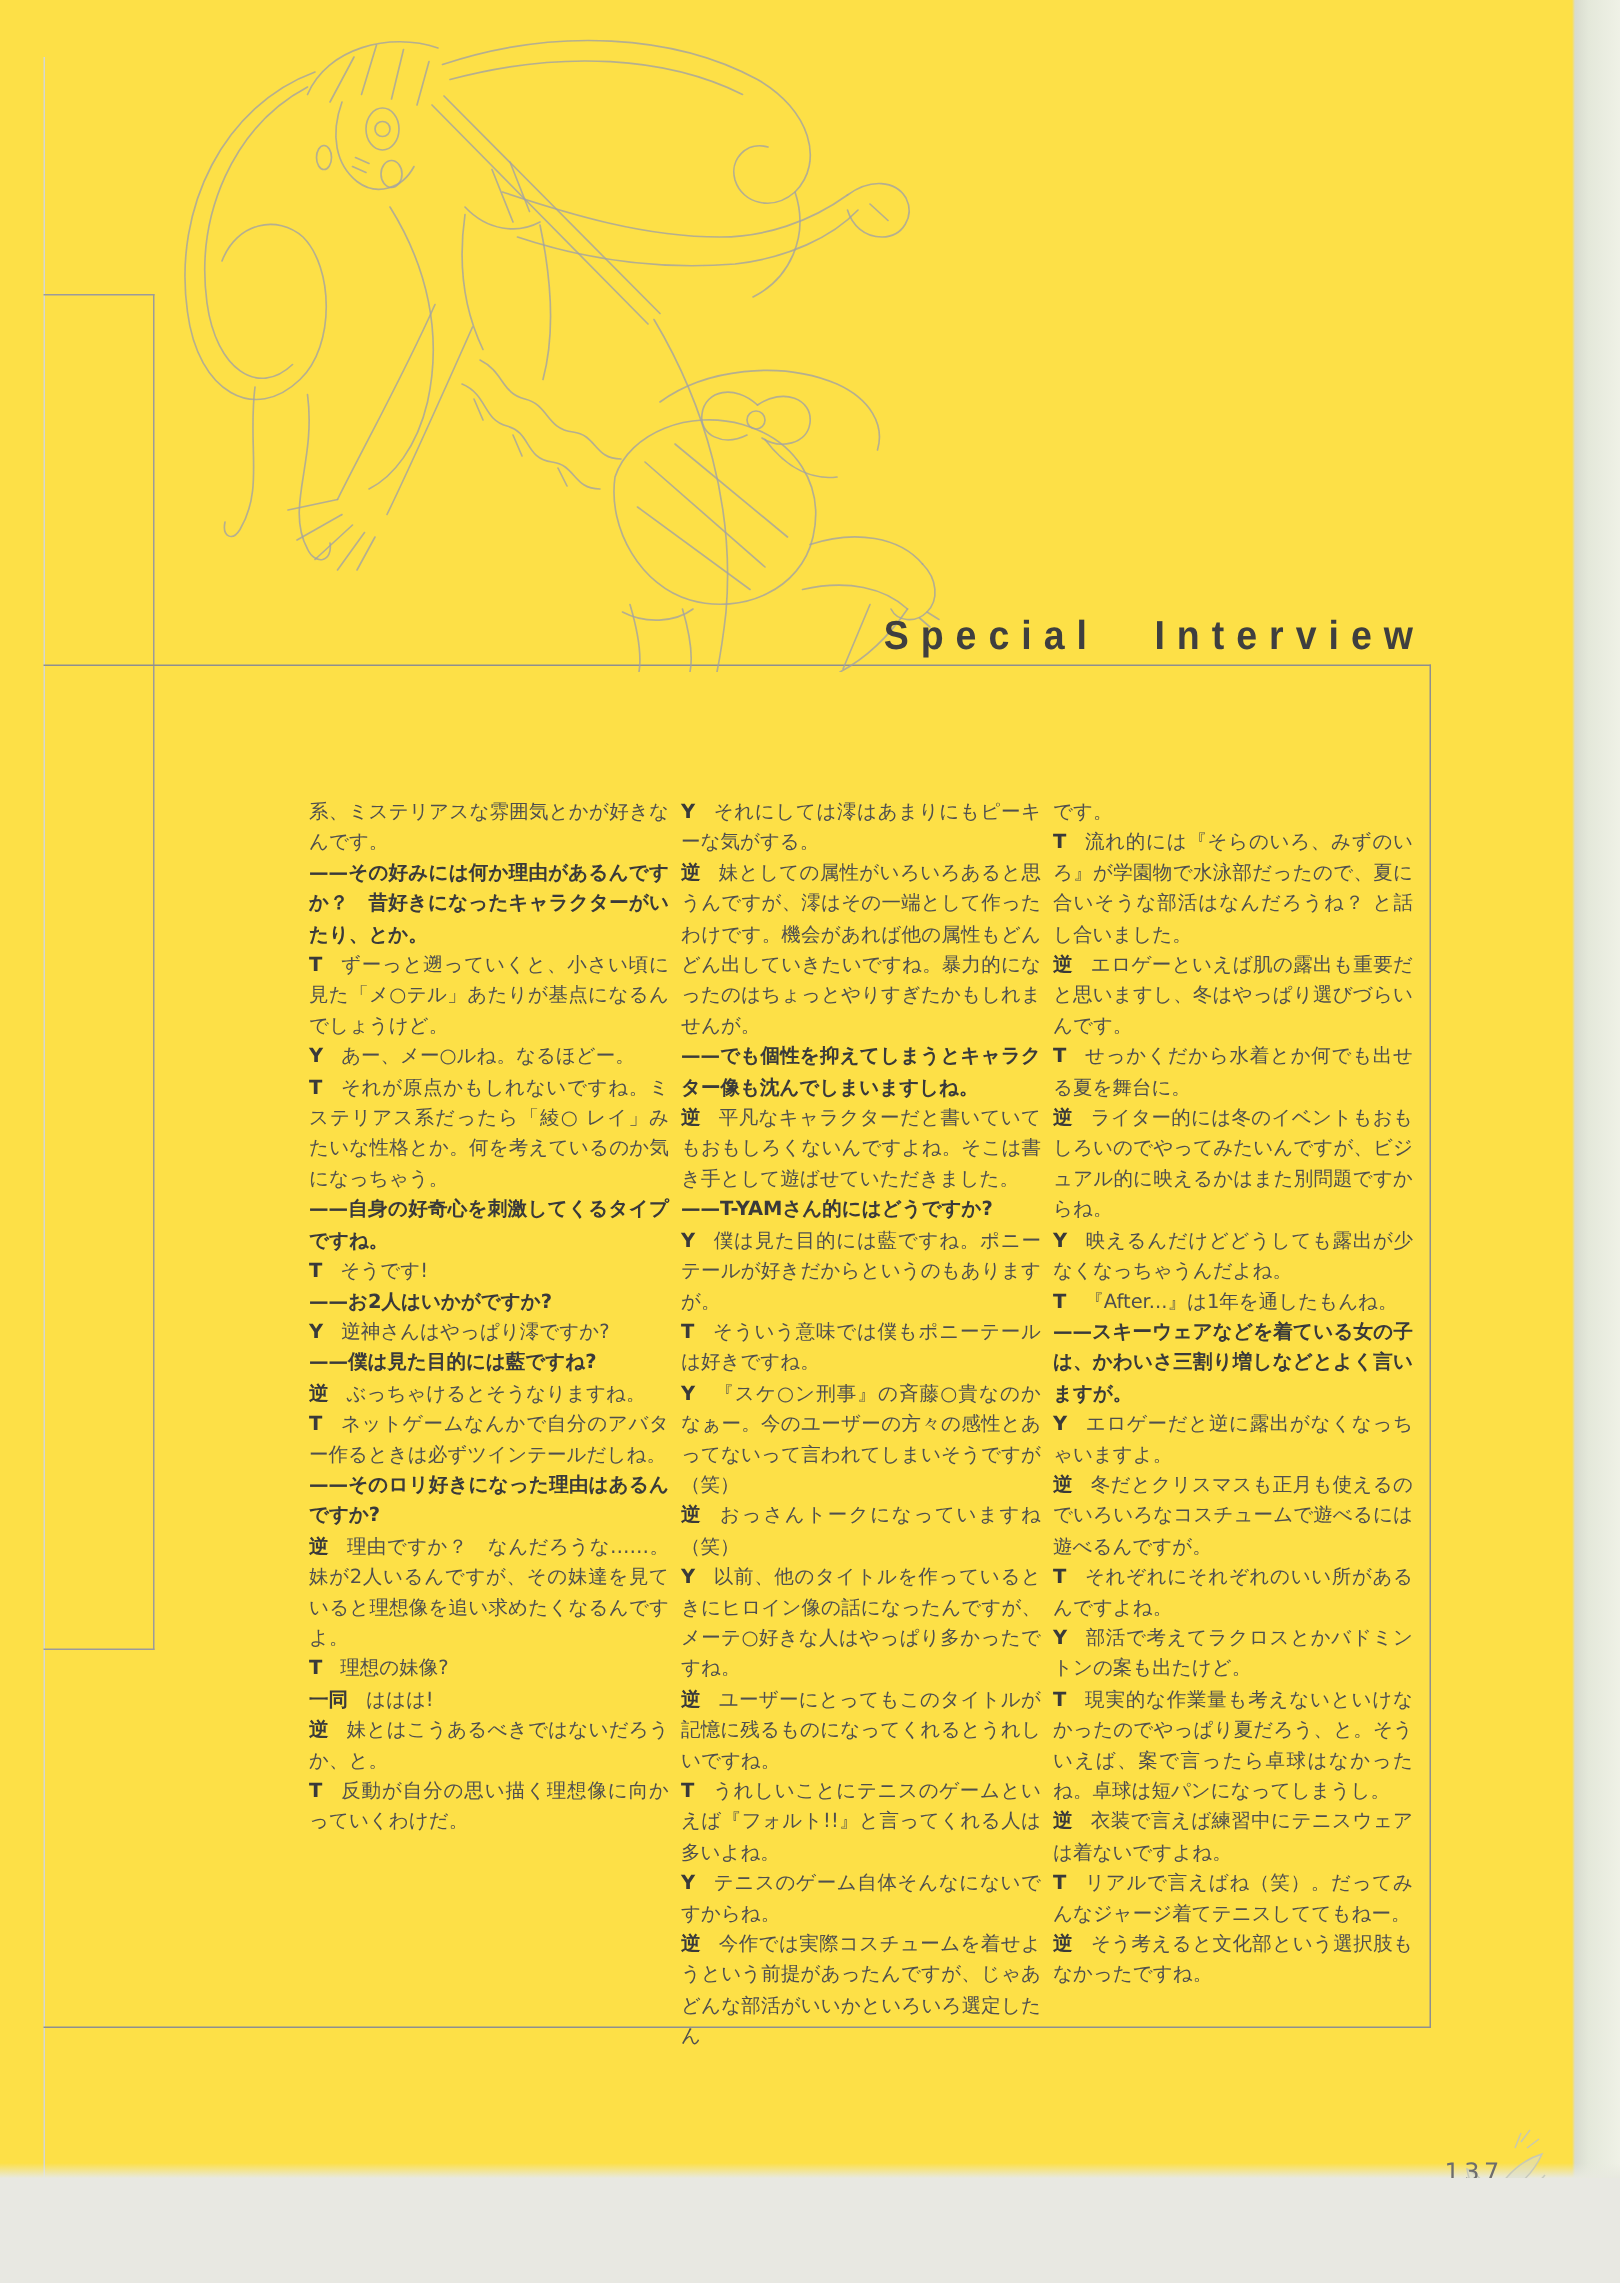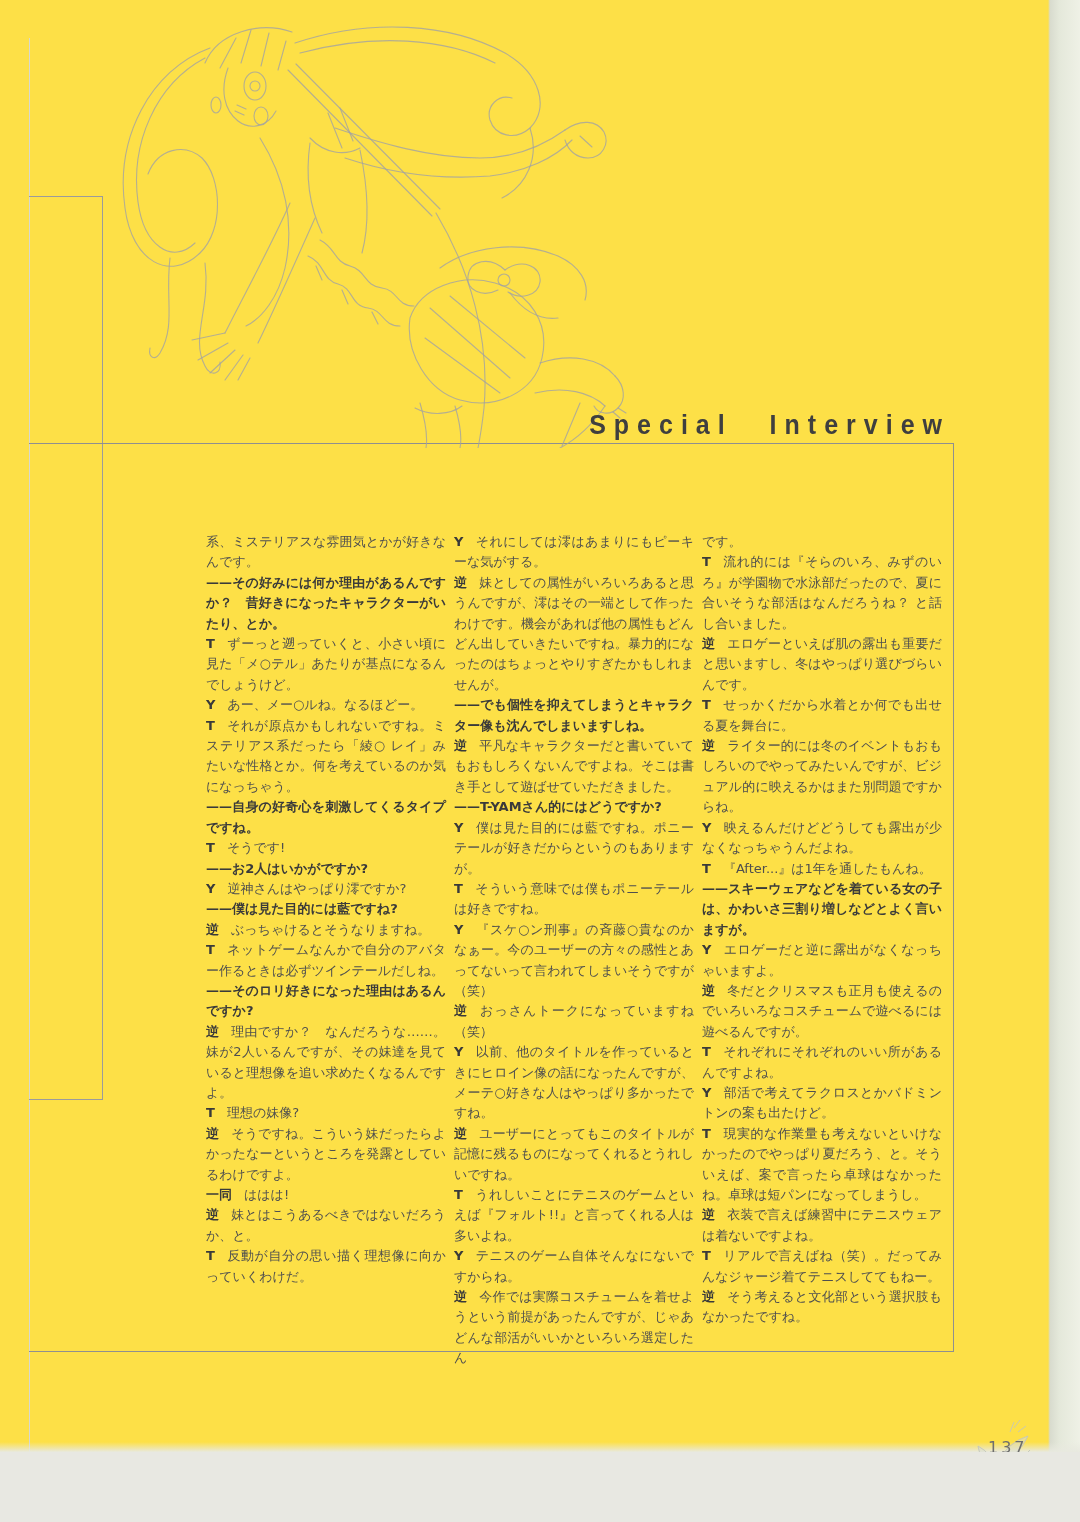--- a/index.html
+++ b/index.html
@@ -47,21 +47,21 @@
   .col { flex:0 0 240px; width:240px; }
   .para {
     margin:0; text-align:justify;
     font-size:13px; line-height:20.4px; color:#4f4f4f;
     font-family:"DejaVu Sans", sans-serif;
   }
   .para.em { font-weight:700; color:#3a3a3a; }
   .spk { font-weight:700; color:#3a3a3a; margin-right:12px; display:inline-block; }
   
   .folio { position:absolute; left:963px; top:1438px; z-index:2;
-    font-size:16px; letter-spacing:3px; color:#6d6d6d;margin-left:25px; }
+    font-size:16px; letter-spacing:3px; color:#6d6d6d; }
   .folio-ornament { position:absolute; left:966px; top:1412px; width:82px; height:86px; z-index:1; }
   .folio-ornament path { fill:none; stroke:#c3c7ba; stroke-width:1; opacity:.9; }
   .folio-ornament .fill { fill:#dbdfd1; stroke:none; opacity:.55; }
 </style>
 </head>
 <body>
 
 <div class="page">
 
   <div class="left-vline"></div>
@@ -158,21 +158,20 @@
         <p class="para em">——自身の好奇心を刺激してくるタイプですね。</p>
         <p class="para"><span class="spk">T</span>そうです!</p>
         <p class="para em">——お2人はいかがですか?</p>
         <p class="para"><span class="spk">Y</span>逆神さんはやっぱり澪ですか?</p>
         <p class="para em">——僕は見た目的には藍ですね?</p>
         <p class="para"><span class="spk">逆</span>ぶっちゃけるとそうなりますね。</p>
         <p class="para"><span class="spk">T</span>ネットゲームなんかで自分のアバター作るときは必ずツインテールだしね。</p>
         <p class="para em">——そのロリ好きになった理由はあるんですか?</p>
         <p class="para"><span class="spk">逆</span>理由ですか？　なんだろうな……。妹が2人いるんですが、その妹達を見ていると理想像を追い求めたくなるんですよ。</p>
         <p class="para"><span class="spk">T</span>理想の妹像?</p>
-        <p class="para"><span class="spk">逆</span>そうですね。こういう妹だったらよかったなーというところを発露としているわけですよ。</p>
         <p class="para"><span class="spk">一同</span>ははは!</p>
         <p class="para"><span class="spk">逆</span>妹とはこうあるべきではないだろうか、と。</p>
         <p class="para"><span class="spk">T</span>反動が自分の思い描く理想像に向かっていくわけだ。</p>
       </div>
     <div class="col">
         <p class="para"><span class="spk">Y</span>それにしては澪はあまりにもピーキーな気がする。</p>
         <p class="para"><span class="spk">逆</span>妹としての属性がいろいろあると思うんですが、澪はその一端として作ったわけです。機会があれば他の属性もどんどん出していきたいですね。暴力的になったのはちょっとやりすぎたかもしれませんが。</p>
         <p class="para em">——でも個性を抑えてしまうとキャラクター像も沈んでしまいますしね。</p>
         <p class="para"><span class="spk">逆</span>平凡なキャラクターだと書いていてもおもしろくないんですよね。そこは書き手として遊ばせていただきました。</p>
         <p class="para em">——T-YAMさん的にはどうですか?</p>

